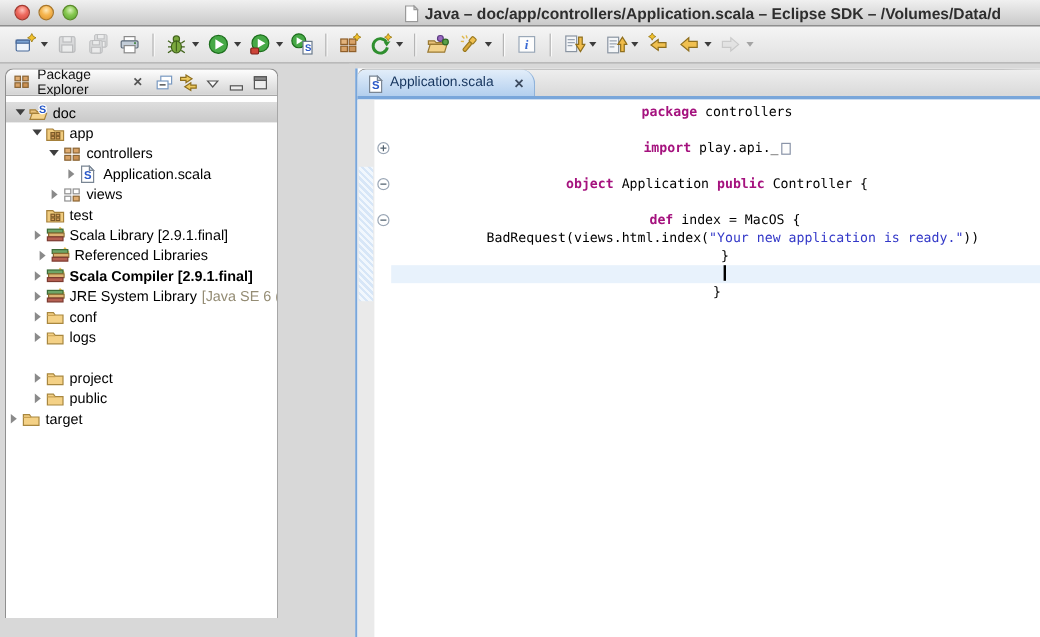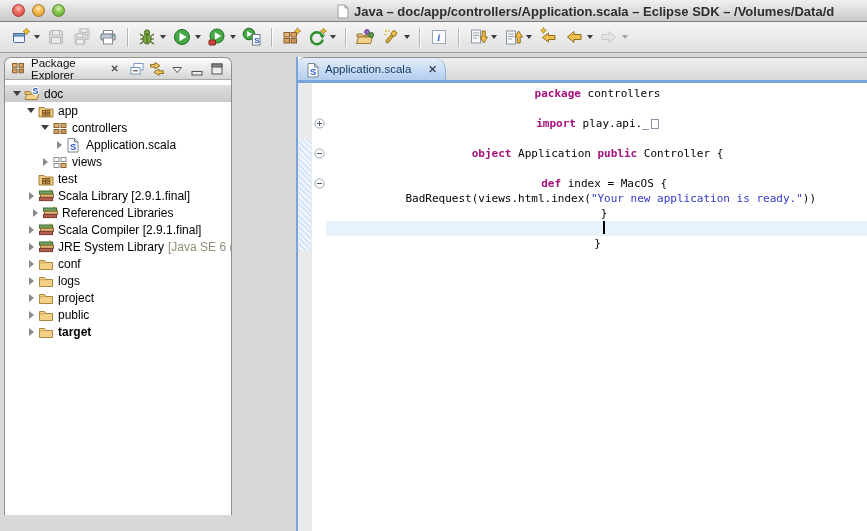--- a/index.html
+++ b/index.html
@@ -459,21 +459,21 @@
               <span class="nicon">
                 <svg width="16" height="16" viewBox="0 0 16 16" xmlns="http://www.w3.org/2000/svg">
                   <path d="M11.5 1.5 L15.5 5.5" stroke="#e8c050" stroke-width="1.6"></path>
                   <rect x="1.5" y="3" width="13" height="3.2" fill="#6fa567" stroke="#3c6b38"></rect>
                   <rect x="2.5" y="6.2" width="13" height="3.2" fill="#ddb272" stroke="#8a6a30"></rect>
                   <rect x="1.5" y="9.4" width="13" height="3.2" fill="#b66052" stroke="#7c3a30"></rect>
                 </svg>
               </span>
               <span>Referenced Libraries</span>
             </div>
-            <div class="trow" style="padding-left: 20px;">
+            <div class="trow" style="padding-left: 20px; font-weight: bold;">
               <span class="tri">
                 <span class="tri-closed"></span>
               </span>
               <span class="nicon">
                 <svg width="16" height="16" viewBox="0 0 16 16" xmlns="http://www.w3.org/2000/svg">
                   <path d="M11.5 1.5 L15.5 5.5" stroke="#e8c050" stroke-width="1.6"></path>
                   <rect x="1.5" y="3" width="13" height="3.2" fill="#6fa567" stroke="#3c6b38"></rect>
                   <rect x="2.5" y="6.2" width="13" height="3.2" fill="#ddb272" stroke="#8a6a30"></rect>
                   <rect x="1.5" y="9.4" width="13" height="3.2" fill="#b66052" stroke="#7c3a30"></rect>
                 </svg>
@@ -512,21 +512,21 @@
                 <span class="tri-closed"></span>
               </span>
               <span class="nicon">
                 <svg width="16" height="16" viewBox="0 0 16 16" xmlns="http://www.w3.org/2000/svg">
                   <path d="M1.5 4.5 h5 l1.5 2 H14.5 V13.5 H1.5z" fill="#f4d186" stroke="#a8873f"></path>
                   <path d="M1.5 6.8 H8" stroke="#caa253"></path>
                 </svg>
               </span>
               <span>logs</span>
             </div>
-            <div class="trow" style="padding-left: 20px;">
+            <div class="trow" style="padding-left: 20px; margin-top: 17px;">
               <span class="tri">
                 <span class="tri-closed"></span>
               </span>
               <span class="nicon">
                 <svg width="16" height="16" viewBox="0 0 16 16" xmlns="http://www.w3.org/2000/svg">
                   <path d="M1.5 4.5 h5 l1.5 2 H14.5 V13.5 H1.5z" fill="#f4d186" stroke="#a8873f"></path>
                   <path d="M1.5 6.8 H8" stroke="#caa253"></path>
                 </svg>
               </span>
               <span>project</span>
@@ -536,21 +536,21 @@
                 <span class="tri-closed"></span>
               </span>
               <span class="nicon">
                 <svg width="16" height="16" viewBox="0 0 16 16" xmlns="http://www.w3.org/2000/svg">
                   <path d="M1.5 4.5 h5 l1.5 2 H14.5 V13.5 H1.5z" fill="#f4d186" stroke="#a8873f"></path>
                   <path d="M1.5 6.8 H8" stroke="#caa253"></path>
                 </svg>
               </span>
               <span>public</span>
             </div>
-            <div class="trow" style="padding-left: 20px; font-weight: bold;">
+            <div class="trow" style="">
               <span class="tri">
                 <span class="tri-closed"></span>
               </span>
               <span class="nicon">
                 <svg width="16" height="16" viewBox="0 0 16 16" xmlns="http://www.w3.org/2000/svg">
                   <path d="M1.5 4.5 h5 l1.5 2 H14.5 V13.5 H1.5z" fill="#f4d186" stroke="#a8873f"></path>
                   <path d="M1.5 6.8 H8" stroke="#caa253"></path>
                 </svg>
               </span>
               <span>target</span>

